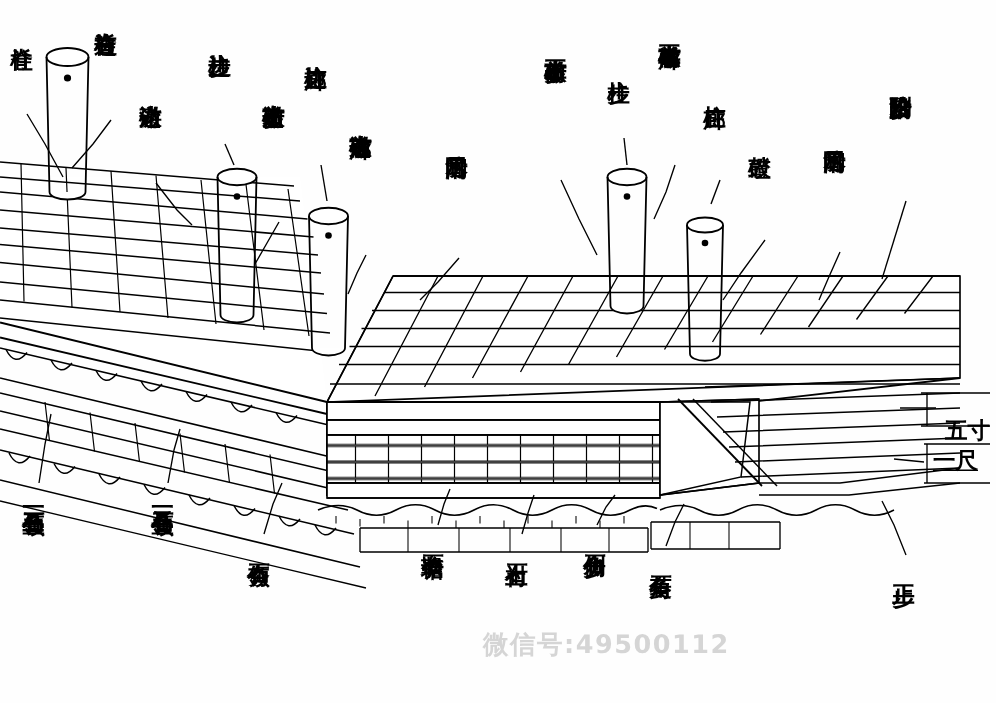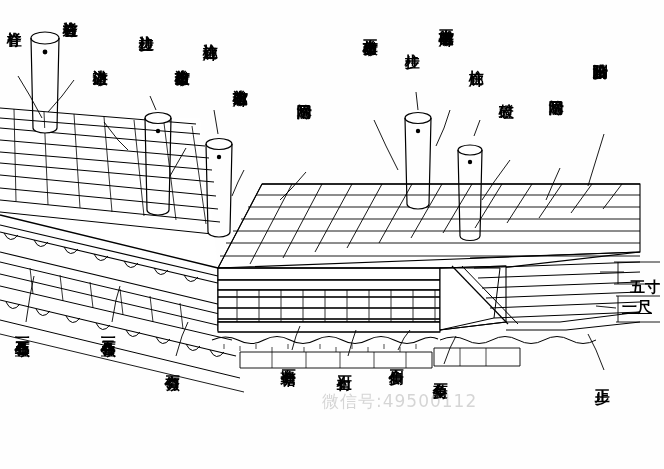--- a/index.html
+++ b/index.html
@@ -2,21 +2,21 @@
 <html><head>
 <meta charset="utf-8">
 <style>
   html,body{margin:0;padding:0;background:#ffffff;}
   body{font-family:"DejaVu Sans","Liberation Sans",sans-serif;}
   #page{position:relative;width:664px;height:469px;background:#fefefe;overflow:hidden;}
   #svgroot{position:absolute;left:0;top:0;width:664px;height:469px;}
   .lbl{position:absolute;color:#000;font-weight:700;line-height:1.02;letter-spacing:0px;}
   .vlbl{writing-mode:vertical-rl;text-orientation:upright;white-space:nowrap;}
   .hlbl{white-space:nowrap;}
-  .wm{position:absolute;color:rgba(120,120,120,0.30);font-weight:400;letter-spacing:1px;}
+  .wm{position:absolute;color:rgba(120,120,120,0.30);font-weight:700;letter-spacing:1px;margin-top:28px;}
   .wm2{position:absolute;color:rgba(130,130,130,0.22);font-weight:700;}
 </style>
 </head>
 <body>
 
 <div id="page">
 
 <svg id="svgroot" viewBox="0 0 664 469">
   <defs>
     <pattern id="brick" width="26" height="13" patternUnits="userSpaceOnUse">

